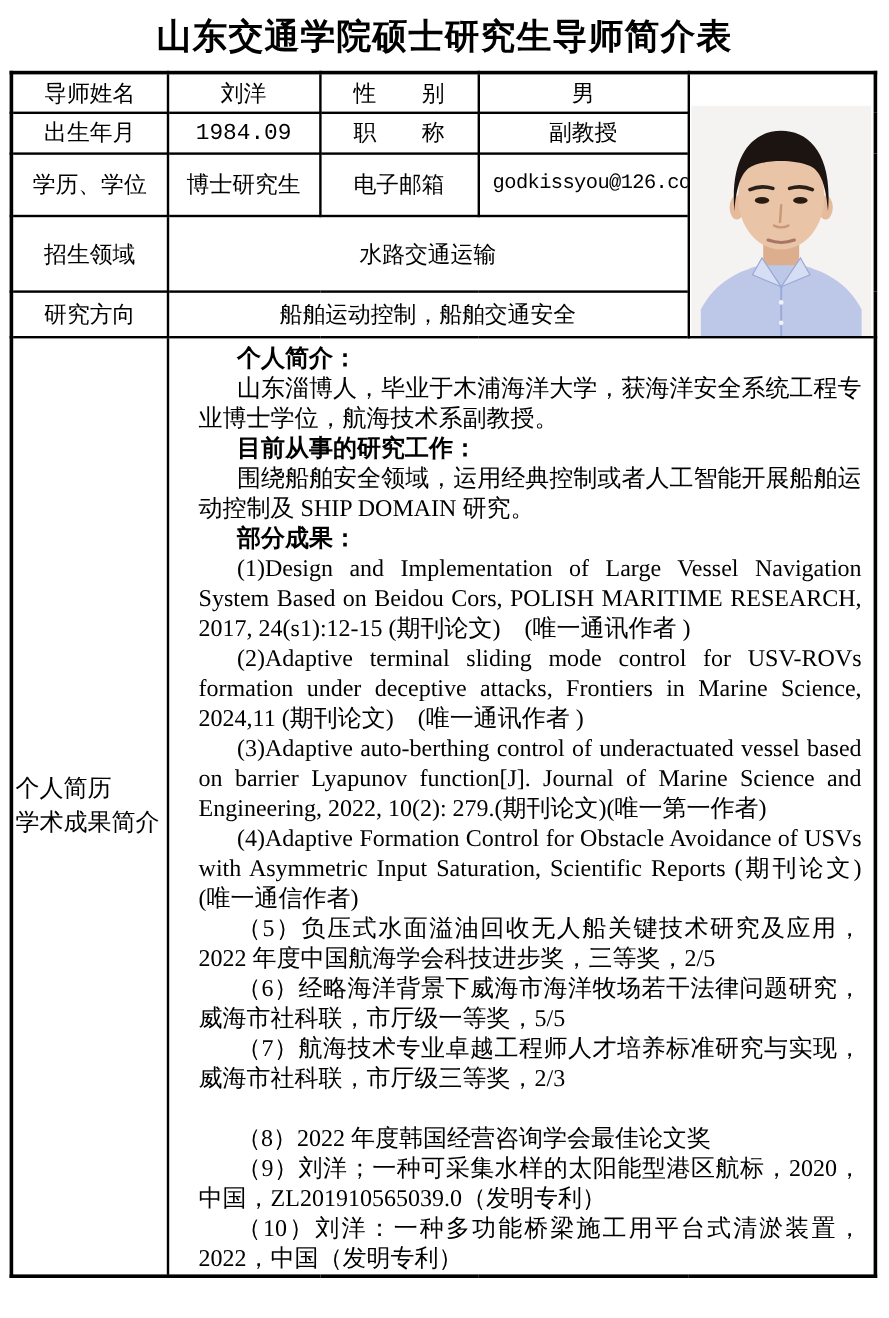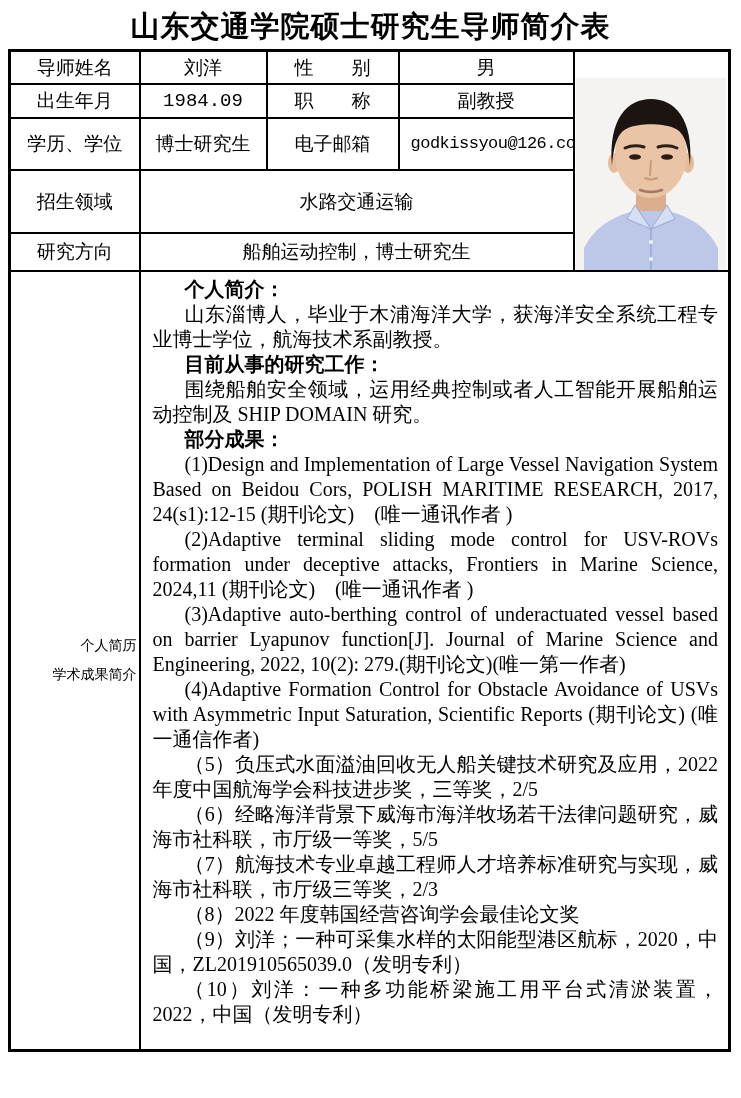--- a/index.html
+++ b/index.html
@@ -2,21 +2,21 @@
 <html lang="zh"><head>
 <meta charset="utf-8">
 <style>
   html,body{margin:0;padding:0;background:#ffffff;}
   body{
     width:741px;height:1098px;overflow:hidden;
     font-family:"Liberation Serif","DejaVu Serif",serif;color:#000;
     position:relative;
   }
   .page-title{
-    height:49px;box-sizing:border-box;padding-top:3px;
+    height:59px;box-sizing:border-box;padding-top:3px;
     display:flex;align-items:center;justify-content:center;
     font-family:"Liberation Sans","DejaVu Sans",sans-serif;
     font-weight:700;font-size:29px;letter-spacing:1px;line-height:1;
   }
   table.info{
     border-collapse:collapse;table-layout:fixed;
     margin-left:8px;width:720px;
     border:3px solid #000;
   }
   table.info td{border:2px solid #000;box-sizing:border-box;overflow:hidden;}
@@ -24,29 +24,29 @@
   tr.r1{height:32px}tr.r2{height:32px}tr.r3{height:50px}tr.r4{height:60px}tr.r5{height:36px}tr.r6{height:779px}
   td.lab,td.val{text-align:center;font-size:19px;padding:0 2px;}
   .mono{font-family:"Liberation Mono","DejaVu Sans Mono",monospace;}
   td.email-cell{
     padding:11px;text-align:left;white-space:nowrap;overflow:visible;
     font-size:17px;letter-spacing:-0.5px;
   }
   td.photo-cell{vertical-align:top;padding:26px 1px 0 1px;overflow:visible;}
   td.photo-cell svg{display:block;margin:0 auto;}
   td.big-lab{vertical-align:middle;}
-  td.big-lab .lab-line{text-align:right;font-size:14px;line-height:29px;}
+  td.big-lab .lab-line{text-align:left;font-size:20px;line-height:29px;}
   td.content-cell{
     vertical-align:top;text-align:justify;
-    padding:5px 10px 0 12px;
+    padding:5px 10px 0 25px;
     font-size:20px;line-height:25px;
   }
   td.content-cell p{margin:0;text-indent:32px;}
   td.content-cell p.h{font-weight:700;}
-  td.content-cell p.gap{}
+  td.content-cell p.gap{margin-top:25px;}
 </style>
 </head>
 <body>
 
 <div class="page-title">山东交通学院硕士研究生导师简介表</div>
 
 <table class="info">
   <colgroup>
       <col class="c1">
       <col class="c2">
@@ -99,21 +99,21 @@
     <td class="val mono email-cell">godkissyou@126.com</td>
   </tr>
 
   <tr class="r4">
     <td class="lab">招生领域</td>
     <td class="val" colspan="3">水路交通运输</td>
   </tr>
 
   <tr class="r5">
     <td class="lab">研究方向</td>
-    <td class="val" colspan="3">船舶运动控制，博士研究生</td>
+    <td class="val" colspan="3">船舶运动控制，船舶交通安全</td>
   </tr>
 
   <tr class="r6">
     <td class="lab big-lab">
       <div class="lab-line">个人简历</div>
       <div class="lab-line">学术成果简介</div>
     </td>
     <td class="content-cell" colspan="4">
       <p class="h">个人简介：</p>
       <p>山东淄博人，毕业于木浦海洋大学，获海洋安全系统工程专业博士学位，航海技术系副教授。</p>

